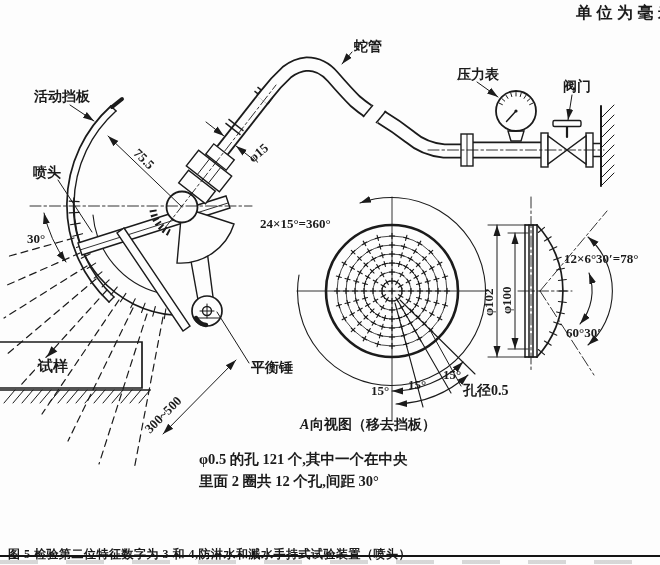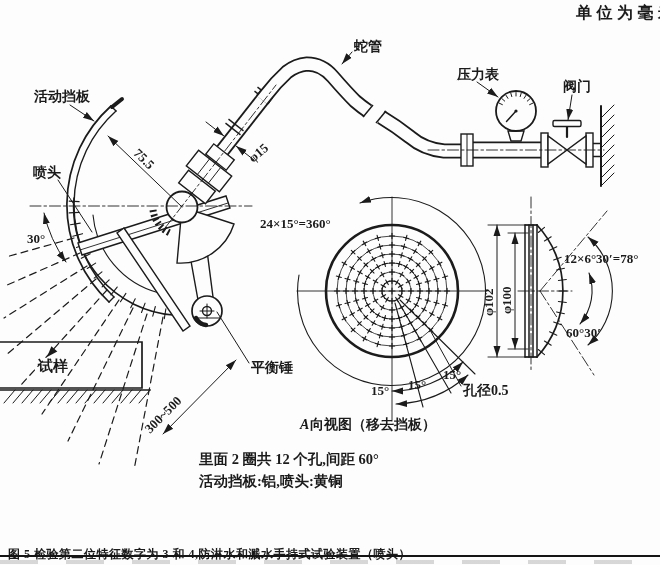--- a/index.html
+++ b/index.html
@@ -527,20 +527,20 @@
     <text class="t dim" transform="translate(493,316) rotate(-90)">φ102</text>
     <text class="t dim" transform="translate(511,314) rotate(-90)">φ100</text>
     <text class="t dim" x="564" y="263">12×6°30′=78°</text>
     <text class="t dim" x="566" y="337">60°30′</text>
     <text class="t dim" x="371" y="395">15°</text>
     <text class="t dim" x="408" y="389">15°</text>
     <text class="t dim" x="443" y="379">15°</text>
   </svg>
 
   <div class="notes">
-    <div>里面 2 圈共 12 个孔,间距 60°</div>
-    <div>活动挡板:铝,喷头:黄铜</div>
+    <div>φ0.5 的孔 121 个,其中一个在中央</div>
+    <div>里面 2 圈共 12 个孔,间距 30°</div>
   </div>
 
   <div class="caption">图 5  检验第二位特征数字为 3 和 4,防淋水和溅水手持式试验装置（喷头）</div>
   <div class="bottom-rule"></div>
   <div class="scan-row"></div>
 </div>
 
 </body></html>

